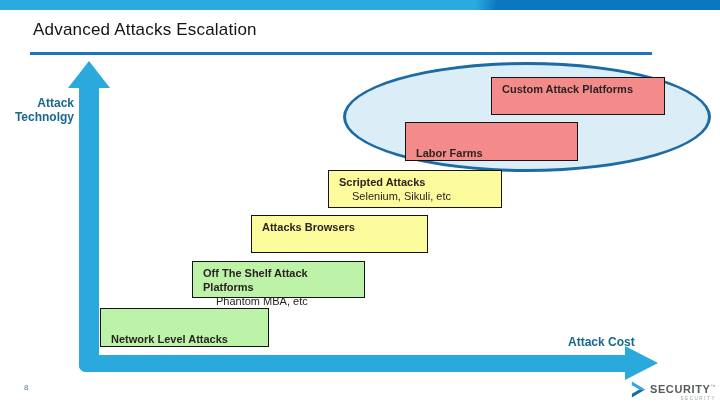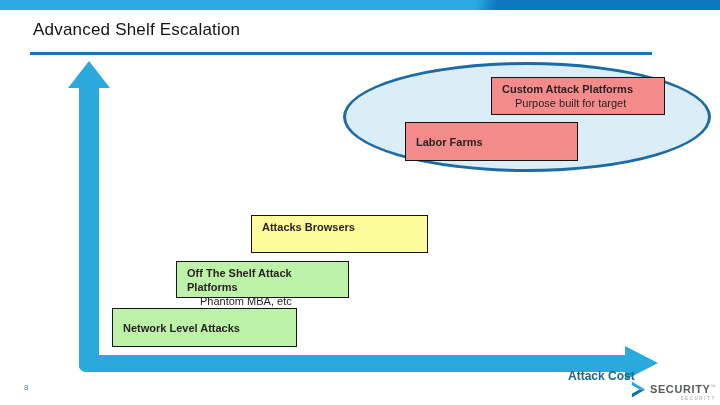--- a/index.html
+++ b/index.html
@@ -29,40 +29,40 @@
   }
   .x-head{
     position:absolute;left:625px;top:346px;width:0;height:0;
     border-top:17px solid transparent;border-bottom:17px solid transparent;
     border-left:33px solid #29a9dc;
   }
   .axis-label{
     position:absolute;color:#17688c;font-weight:bold;font-size:12px;line-height:14px;
   }
   .y-label{left:0;top:96px;width:74px;text-align:right;}
-  .x-label{left:568px;top:335px;margin-top:34px;}
+  .x-label{left:568px;top:335px;}
   
   .ellipse{
     position:absolute;left:343px;top:62px;width:368px;height:110px;
     background:#dbedf6;border:3px solid #1d6ba5;border-radius:50%;box-sizing:border-box;
   }
   
   .ebox{
     position:absolute;box-sizing:border-box;border:1.5px solid #141414;
     font-size:11px;line-height:14px;color:#2b2323;
     padding:4px 8px 0 10px;
   }
   .ebox .l1{font-weight:bold;}
   .ebox .l2{padding-left:13px;}
-  .ebox.single{display:flex;flex-direction:column;justify-content:center;padding-top:0;}
+  .ebox.single{display:flex;flex-direction:column;justify-content:flex-end;padding-top:0;}
   .green{background:#bdf2a9;}
   .yellow{background:#fdfc9c;}
   .pink{background:#f48b8b;}
-  .b-network {left:112px;top:308px;width:185px;height:39px;}
-  .b-offshelf{left:176px;top:261px;width:173px;height:37px;}
+  .b-network {left:100px;top:308px;width:169px;height:39px;}
+  .b-offshelf{left:192px;top:261px;width:173px;height:37px;}
   .b-headless{left:251px;top:215px;width:177px;height:38px;}
   .b-scripted{left:328px;top:170px;width:174px;height:38px;}
   .b-labor   {left:405px;top:122px;width:173px;height:39px;}
   .b-custom  {left:491px;top:77px; width:174px;height:38px;}
   
   .page-num{
     position:absolute;left:24px;top:383px;font-size:8px;color:#4d7f99;
   }
   .logo{
     position:absolute;left:631px;top:380px;display:flex;align-items:flex-start;
@@ -77,53 +77,60 @@
     font-size:4.5px;color:#9aa0a4;letter-spacing:1.6px;line-height:6px;margin-top:1px;
   }
 </style>
 </head>
 <body>
 
 <div class="slide">
 
   <div class="topbar"></div>
 
-  <div class="title">Advanced Shelf Escalation</div>
+  <div class="title">Advanced Attacks Escalation</div>
   <div class="title-underline"></div>
 
   <div class="y-head"></div>
   <div class="axis y-shaft"></div>
   <div class="axis x-shaft"></div>
   <div class="x-head"></div>
 
+  <div class="axis-label y-label">
+    <div>Attack</div>
+    <div>Technolgy</div>
+  </div>
   <div class="axis-label x-label">Attack Cost</div>
 
   <div class="ellipse"></div>
 
   <div class="ebox green b-network single">
     <div class="l1">Network Level Attacks</div>
   </div>
 
   <div class="ebox green b-offshelf">
     <div class="l1">Off The Shelf Attack Platforms</div>
     <div class="l2">Phantom MBA, etc</div>
   </div>
 
   <div class="ebox yellow b-headless">
     <div class="l1">Attacks Browsers</div>
   </div>
 
+  <div class="ebox yellow b-scripted">
+    <div class="l1">Scripted Attacks</div>
+    <div class="l2">Selenium, Sikuli, etc</div>
+  </div>
 
   <div class="ebox pink b-labor single">
     <div class="l1">Labor Farms</div>
   </div>
 
   <div class="ebox pink b-custom">
     <div class="l1">Custom Attack Platforms</div>
-    <div class="l2">Purpose built for target</div>
   </div>
 
   <div class="page-num">8</div>
 
   <div class="logo">
     <svg class="logo-mark" viewBox="0 0 18 18">
       <polygon points="1,0 16,9 9.5,9 1,4.2" fill="#2baadf"></polygon>
       <polygon points="1,18 16,9 9.5,9 1,13.8" fill="#11729f"></polygon>
     </svg>
     <div class="logo-textwrap">

